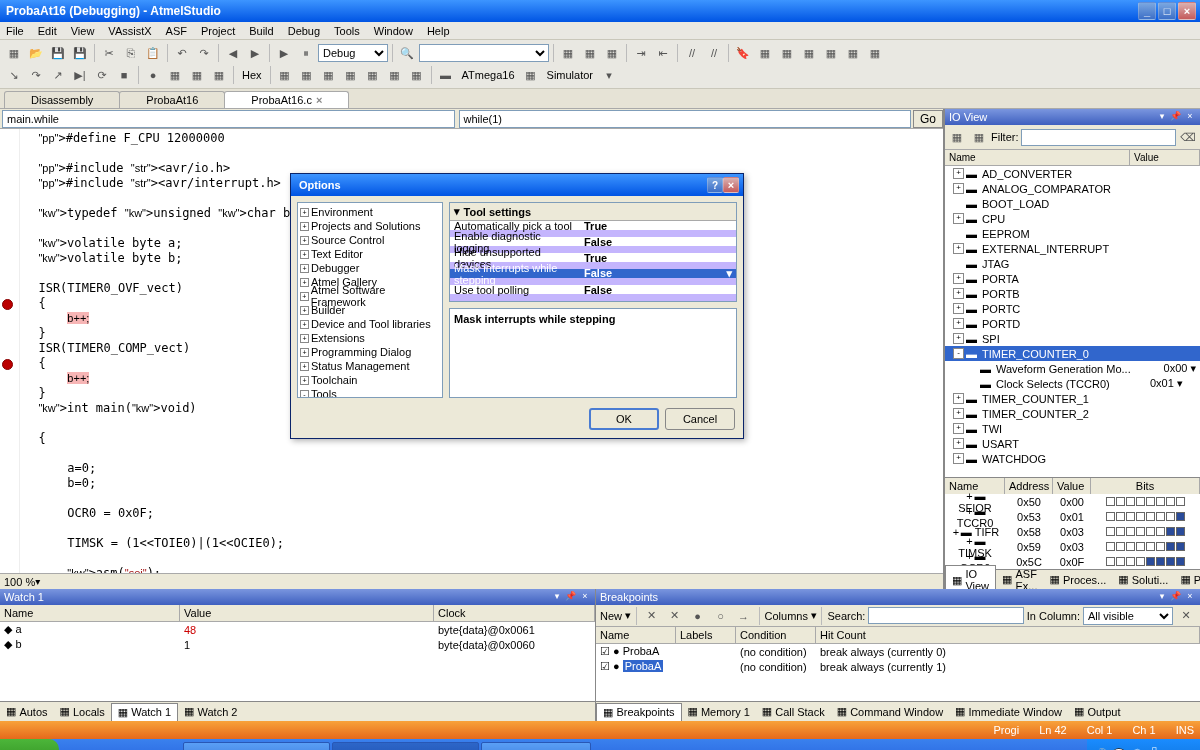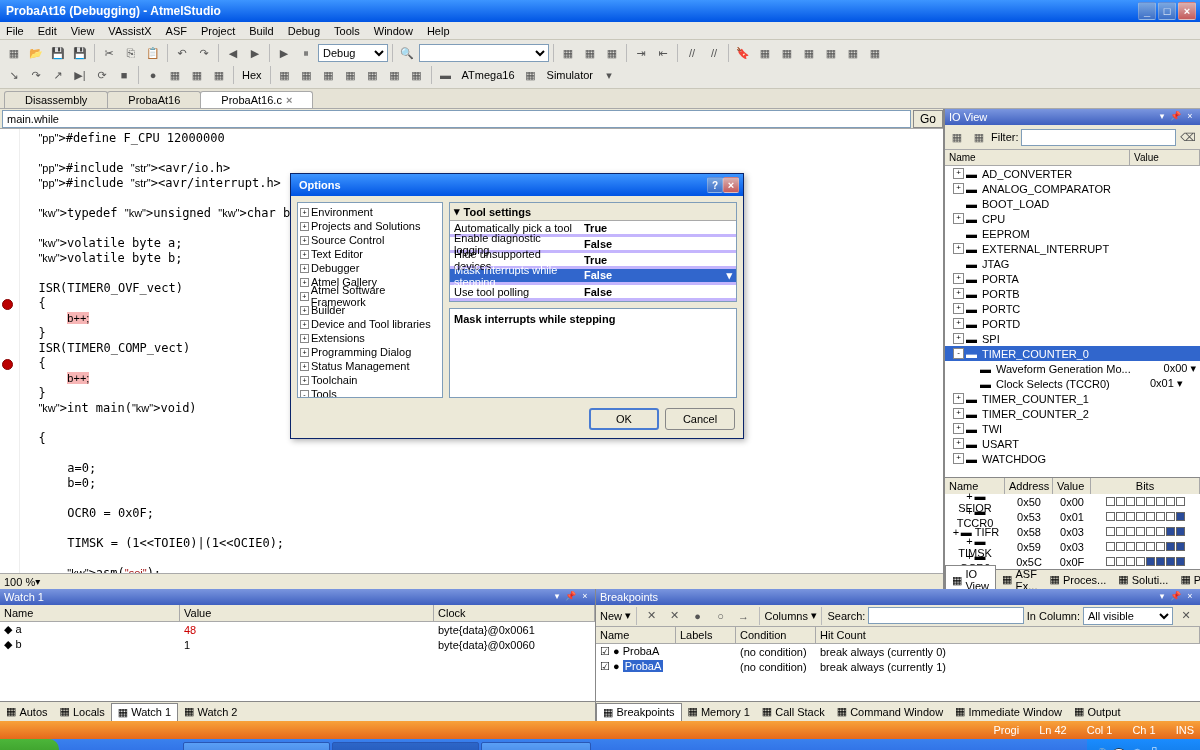--- a/index.html
+++ b/index.html
@@ -14,21 +14,21 @@
 .menubar { background: #e9e8e2; height: 18px; display: flex; align-items:center; padding: 0 0; gap:2px; border-bottom:1px solid #c9c7ba;}
 .menuitem { padding: 1px 6px; cursor:pointer; }
 
 .toolbars { background: #e9e8e2; padding:2px 4px; border-bottom:1px solid #c9c7ba; }
 .toolbar-row { display:flex; align-items:center; gap:2px; height:22px; }
 .tbtn { width:20px; height:20px; border:1px solid transparent; display:flex; align-items:center; justify-content:center; cursor:pointer; color:#555; }
 .tsep { width:1px; height:18px; background:#bbb; margin:0 2px; }
 .tselect { height:18px; border:1px solid #7f9db9; background:#fff; font-size:11px; }
 
 .tabbar { background: #e6e3d6; height:20px; display:flex; align-items:flex-end; padding-left:4px; gap:0; border-bottom:1px solid #a9a9a9;}
-.filetab { background:#fff; border:1px solid #a9a9a9; border-bottom:none; padding:2px 20px; font-size:11px; cursor:pointer; border-radius:3px 3px 0 0; margin-right:-1px; display:flex; align-items:center; gap:4px; }
+.filetab { background:#fff; border:1px solid #a9a9a9; border-bottom:none; padding:2px 26px; font-size:11px; cursor:pointer; border-radius:3px 3px 0 0; margin-right:-1px; display:flex; align-items:center; gap:4px; }
 .filetab.inactive { background:#e6e3d6; }
 .filetab .x { color:#888; font-weight:bold; cursor:pointer; }
 
 .main { display:flex; height: 480px; }
 .editor-area { flex:1; display:flex; flex-direction:column; background:#fff; border-right:1px solid #888;}
 .navbar { height:20px; display:flex; align-items:center; border-bottom:1px solid #a9a9a9; background:#ece9d8;}
 .navcombo { flex:1; border:1px solid #7f9db9; background:#fff; height:18px; margin:0 2px; display:flex; align-items:center; padding:0 4px;}
 .gobtn { width:30px; height:18px; background:#ece9d8; border:1px solid #888; font-size:12px; cursor:pointer;}
 
 .code { flex:1; display:flex; overflow:hidden; background:#fff; position:relative;}
@@ -92,21 +92,21 @@
 .dialog { position:absolute; left:290px; top:173px; width:454px; height:266px; background:#ece9d8; border:1px solid #0a246a; box-shadow:2px 2px 6px rgba(0,0,0,.3); z-index:100;}
 .dlg-title { background:linear-gradient(#3d95ff,#0054e3); height:22px; display:flex; align-items:center; color:#fff; font-weight:bold; padding:0 4px 0 8px;}
 .dlg-title .sp{flex:1;}
 .dlg-body { display:flex; height:208px; padding:6px; gap:6px;}
 .dlg-tree { width:146px; border:1px solid #7f9db9; background:#fff; overflow:auto; padding:2px;}
 .dlg-tree .tn { display:flex; align-items:center; height:14px; cursor:pointer;}
 .dlg-tree .tn .exp { width:9px; height:9px; border:1px solid #888; margin-right:2px; font-size:7px; line-height:7px; text-align:center;}
 .dlg-right { flex:1; display:flex; flex-direction:column;}
 .proppanel { border:1px solid #7f9db9; background:#fff; flex:0 0 auto;}
 .prophdr { background:#ece9d8; font-weight:bold; padding:2px 4px; border-bottom:1px solid #a9a9a9; display:flex; align-items:center;}
-.proprow { display:flex; height:16px; align-items:center; border-bottom:3px solid #c4b5fd;}
+.proprow { display:flex; height:16px; align-items:center; border-bottom:7px solid #c4b5fd;}
 .proprow .k { width:130px; padding:0 4px;} .proprow .v { flex:1; padding:0 4px; font-weight:bold;}
 .proprow.sel { background:#3166cc; color:#fff;}
 .descpanel { border:1px solid #7f9db9; background:#fff; margin-top:6px; padding:4px; flex:1;}
 .dlg-buttons { display:flex; justify-content:flex-end; gap:6px; padding:4px 8px;}
 .dlg-btn { width:70px; height:22px; border:1px solid #888; background:#ece9d8; cursor:pointer; border-radius:3px;}
 .dlg-btn.default { border:2px solid #4a7cd2;}
 </style>
 </head>
 <body>
 
@@ -217,20 +217,23 @@
       <span>ProbaAt16.c</span>
       <span class="x">×</span>
     </div>
   </div>
 
 <div class="main">
   <div class="editor-area">
     <div class="navbar">
       <div class="navcombo">
           <span>main.while</span>
+        </div>
+      <div class="navcombo">
+          <span>while(1)</span>
         </div>
       <button class="gobtn">Go</button>
     </div>
     <div class="code">
       <div class="gutter">
         <div class="bpdot" style="top:170px"></div>
         <div class="bpdot" style="top:230px"></div>
       </div>
       <div class="code-text" id="codetext">  <span class="&lt;span">"pp"</span>&gt;#define F_CPU 12000000
 

